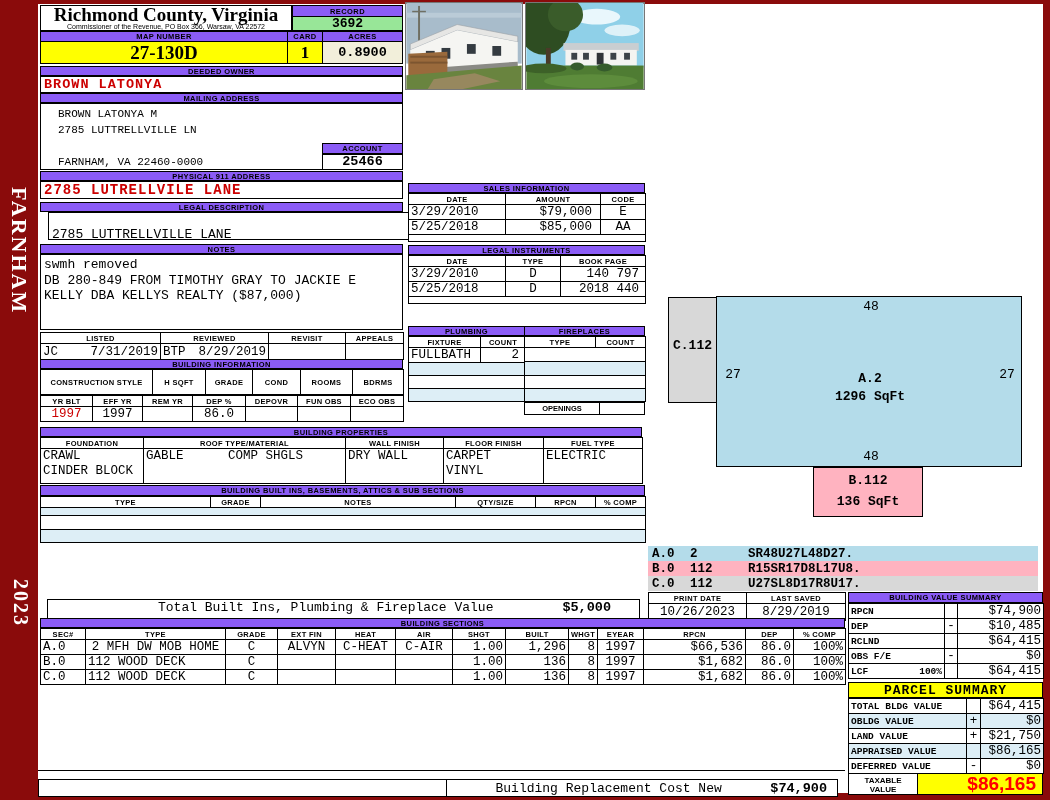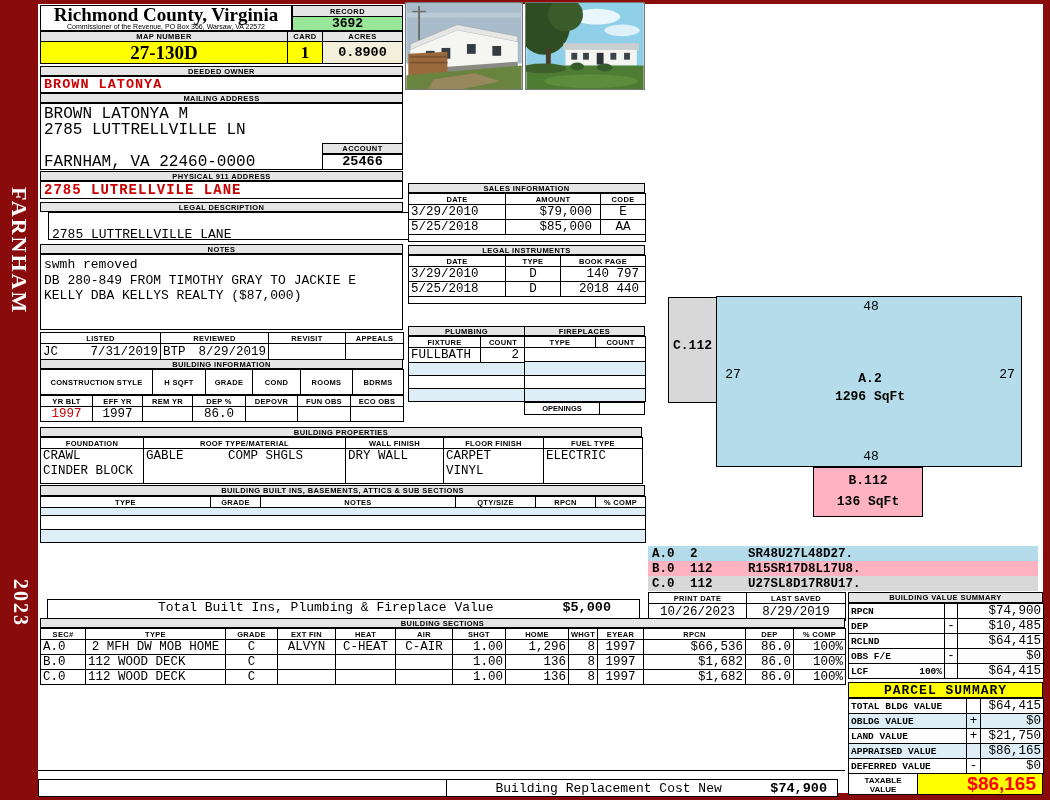--- a/index.html
+++ b/index.html
@@ -1,20 +1,20 @@
 <!DOCTYPE html>
 <html><head>
 <meta charset="utf-8">
 <style>
   html,body{margin:0;padding:0;background:#fff}
   .stage{position:relative;width:1050px;height:800px;background:#fff;overflow:hidden;font-family:"Liberation Sans",sans-serif}
   .abs{position:absolute;box-sizing:border-box}
   .frame{background:#8a0b0b}
   .vtext{writing-mode:vertical-rl;color:#fff;font-family:"Liberation Serif",serif;font-weight:bold;text-align:center;letter-spacing:2px}
-  .band{background:#e5e5e5;border:1px solid #000;font:bold 7.5px "Liberation Sans",sans-serif;letter-spacing:.4px;display:flex;align-items:center;justify-content:center}
+  .band{background:#8b5cf6;border:1px solid #000;font:bold 7.5px "Liberation Sans",sans-serif;letter-spacing:.4px;display:flex;align-items:center;justify-content:center}
   .box{border:1px solid #000;background:#fff}
   .mono{font-family:"Liberation Mono",monospace}
   .tbl{border-collapse:collapse;table-layout:fixed;width:100%}
   .tbl td{border:1px solid #000;padding:0 2px;overflow:hidden;white-space:nowrap;box-sizing:border-box;background:#fff}
   .tbl .hdr{font:bold 7.5px "Liberation Sans",sans-serif;text-align:center;letter-spacing:.3px;padding:0 1px}
   .tbl .d{font:12.5px "Liberation Mono",monospace}
   .lb{background:#ddeef6 !important}
   .rt{text-align:right}.ct{text-align:center}
   .redv{color:#c00;font-weight:bold}
   .sk{font:13px "Liberation Mono",monospace;text-align:center;color:#000}
@@ -46,21 +46,21 @@
   <div class="abs band" style="left:287px;top:31px;width:36px;height:11px">CARD</div>
   <div class="abs band" style="left:322px;top:31px;width:81px;height:11px">ACRES</div>
   <div class="abs box ct" style="left:40px;top:41px;width:248px;height:23px;background:#ffff00;font:bold 19px 'Liberation Serif',serif;line-height:21px">27-130D</div>
   <div class="abs box ct" style="left:287px;top:41px;width:36px;height:23px;background:#ffff00;font:bold 17px 'Liberation Serif',serif;line-height:21px">1</div>
   <div class="abs box mono ct" style="left:322px;top:41px;width:81px;height:23px;background:#f2efda;font-weight:bold;font-size:13.5px;line-height:21px">0.8900</div>
 
   <div class="abs band" style="left:40px;top:66px;width:363px;height:10px">DEEDED OWNER</div>
   <div class="abs box mono redv" style="left:40px;top:76px;width:363px;height:17px;font-size:13.5px;line-height:15px;padding-left:3px;letter-spacing:1px">BROWN LATONYA</div>
 
   <div class="abs band" style="left:40px;top:93px;width:363px;height:10px">MAILING ADDRESS</div>
-  <div class="abs box mono" style="left:40px;top:103px;width:363px;height:67px;font-size:16px;line-height:16px;padding:2px 0 0 3px">
+  <div class="abs box mono" style="left:40px;top:103px;width:363px;height:67px;font-size:11px;line-height:16px;padding:2px 0 0 17px">
     <div>BROWN LATONYA M</div>
     <div>2785 LUTTRELLVILLE LN</div>
     <div style="height:16px"></div>
     <div>FARNHAM, VA 22460-0000</div>
   </div>
   <div class="abs band" style="left:322px;top:143px;width:81px;height:11px">ACCOUNT</div>
   <div class="abs box mono ct" style="left:322px;top:154px;width:81px;height:16px;font-weight:bold;font-size:13.5px;line-height:14px">25466</div>
 
   <div class="abs band" style="left:40px;top:171px;width:363px;height:10px">PHYSICAL 911 ADDRESS</div>
   <div class="abs box mono redv" style="left:40px;top:181px;width:363px;height:18px;font-size:14px;line-height:16px;padding-left:3px;letter-spacing:1px">2785 LUTRELLVILE LANE</div>
@@ -522,21 +522,21 @@
         </colgroup>
       <tbody>
           <tr style="height:11px">
         <td class="hdr">SEC#</td>
         <td class="hdr">TYPE</td>
         <td class="hdr">GRADE</td>
         <td class="hdr">EXT FIN</td>
         <td class="hdr">HEAT</td>
         <td class="hdr">AIR</td>
         <td class="hdr">SHGT</td>
-        <td class="hdr">HOME</td>
+        <td class="hdr">BUILT</td>
         <td class="hdr">WHGT</td>
         <td class="hdr">EYEAR</td>
         <td class="hdr">RPCN</td>
         <td class="hdr">DEP</td>
         <td class="hdr">% COMP</td>
       </tr>
       <tr style="height:14px">
         <td class="d">A.0</td>
         <td class="d ct">2 MFH DW MOB HOME</td>
         <td class="d ct">C</td>

